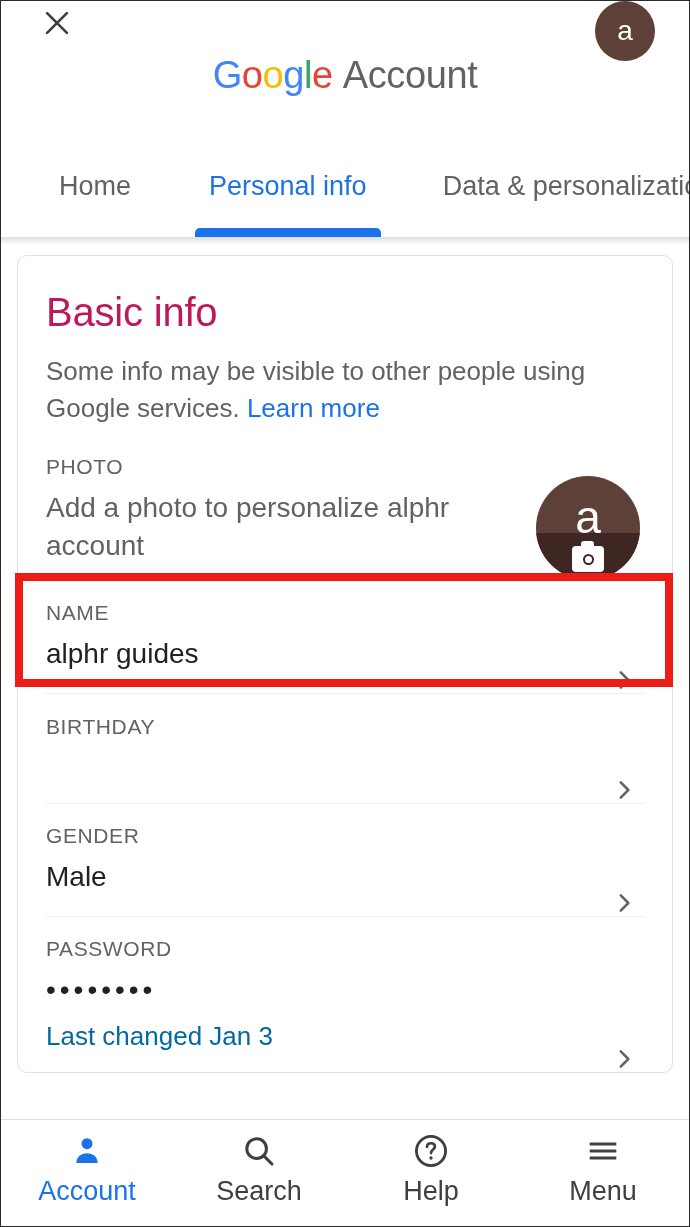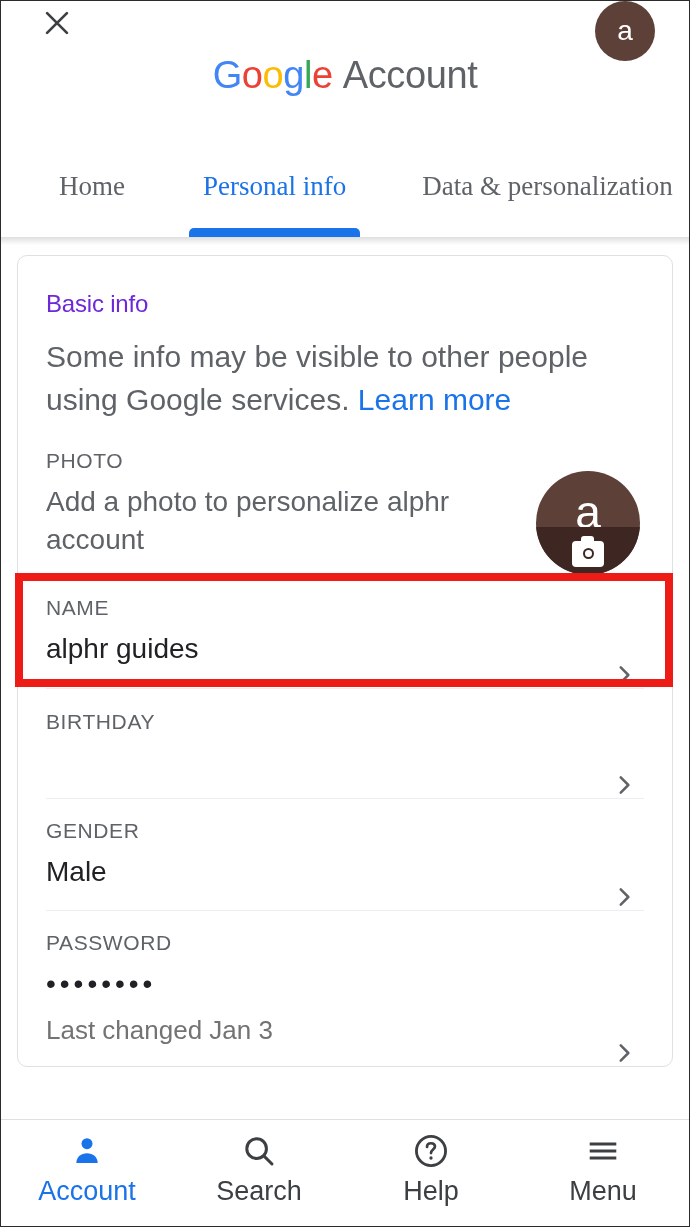--- a/index.html
+++ b/index.html
@@ -83,21 +83,20 @@
 
   
   .tabs {
     position: relative;
     height: 88px;
     display: flex;
     align-items: flex-start;
     background: #ffffff;
     padding: 0 16px;
     box-sizing: border-box;
-    font-family: Liberation Serif, serif;
   }
   .tab {
     position: relative;
     padding: 22px 14px 0 14px;
     font-size: 27px;
     color: #5F6368;
     cursor: pointer;
     white-space: nowrap;
     height: 100%;
     box-sizing: border-box;
@@ -129,27 +128,27 @@
   }
   .card {
     border: 1px solid #e0e0e0;
     border-radius: 10px;
     background: #ffffff;
     padding: 0 28px;
     box-sizing: border-box;
   }
 
   .card-title {
-    font-size: 24px;
-    color: #6d28d9;
+    font-size: 40px;
+    color: #be185d;
     padding-top: 34px;
     letter-spacing: -0.2px;
   }
   .card-sub {
-    font-size: 30px;
+    font-size: 26px;
     color: #5F6368;
     line-height: 1.42;
     padding-top: 18px;
     max-width: 580px;
   }
   .card-sub a {
     color: #1A73E8;
     text-decoration: none;
     cursor: pointer;
   }
@@ -177,21 +176,21 @@
     line-height: 1.35;
   }
   .row-value.muted { color: #5F6368; }
   .row-value.dots {
     font-size: 28px;
     letter-spacing: 4px;
     color: #202124;
   }
   .row-sub {
     font-size: 26px;
-    color: #737373;
+    color: #0369a1;
     margin-top: 12px;
   }
   .row-value.empty { min-height: 34px; }
 
   .chevron {
     flex: 0 0 auto;
     width: 40px;
     display: flex;
     align-items: center;
     justify-content: center;

